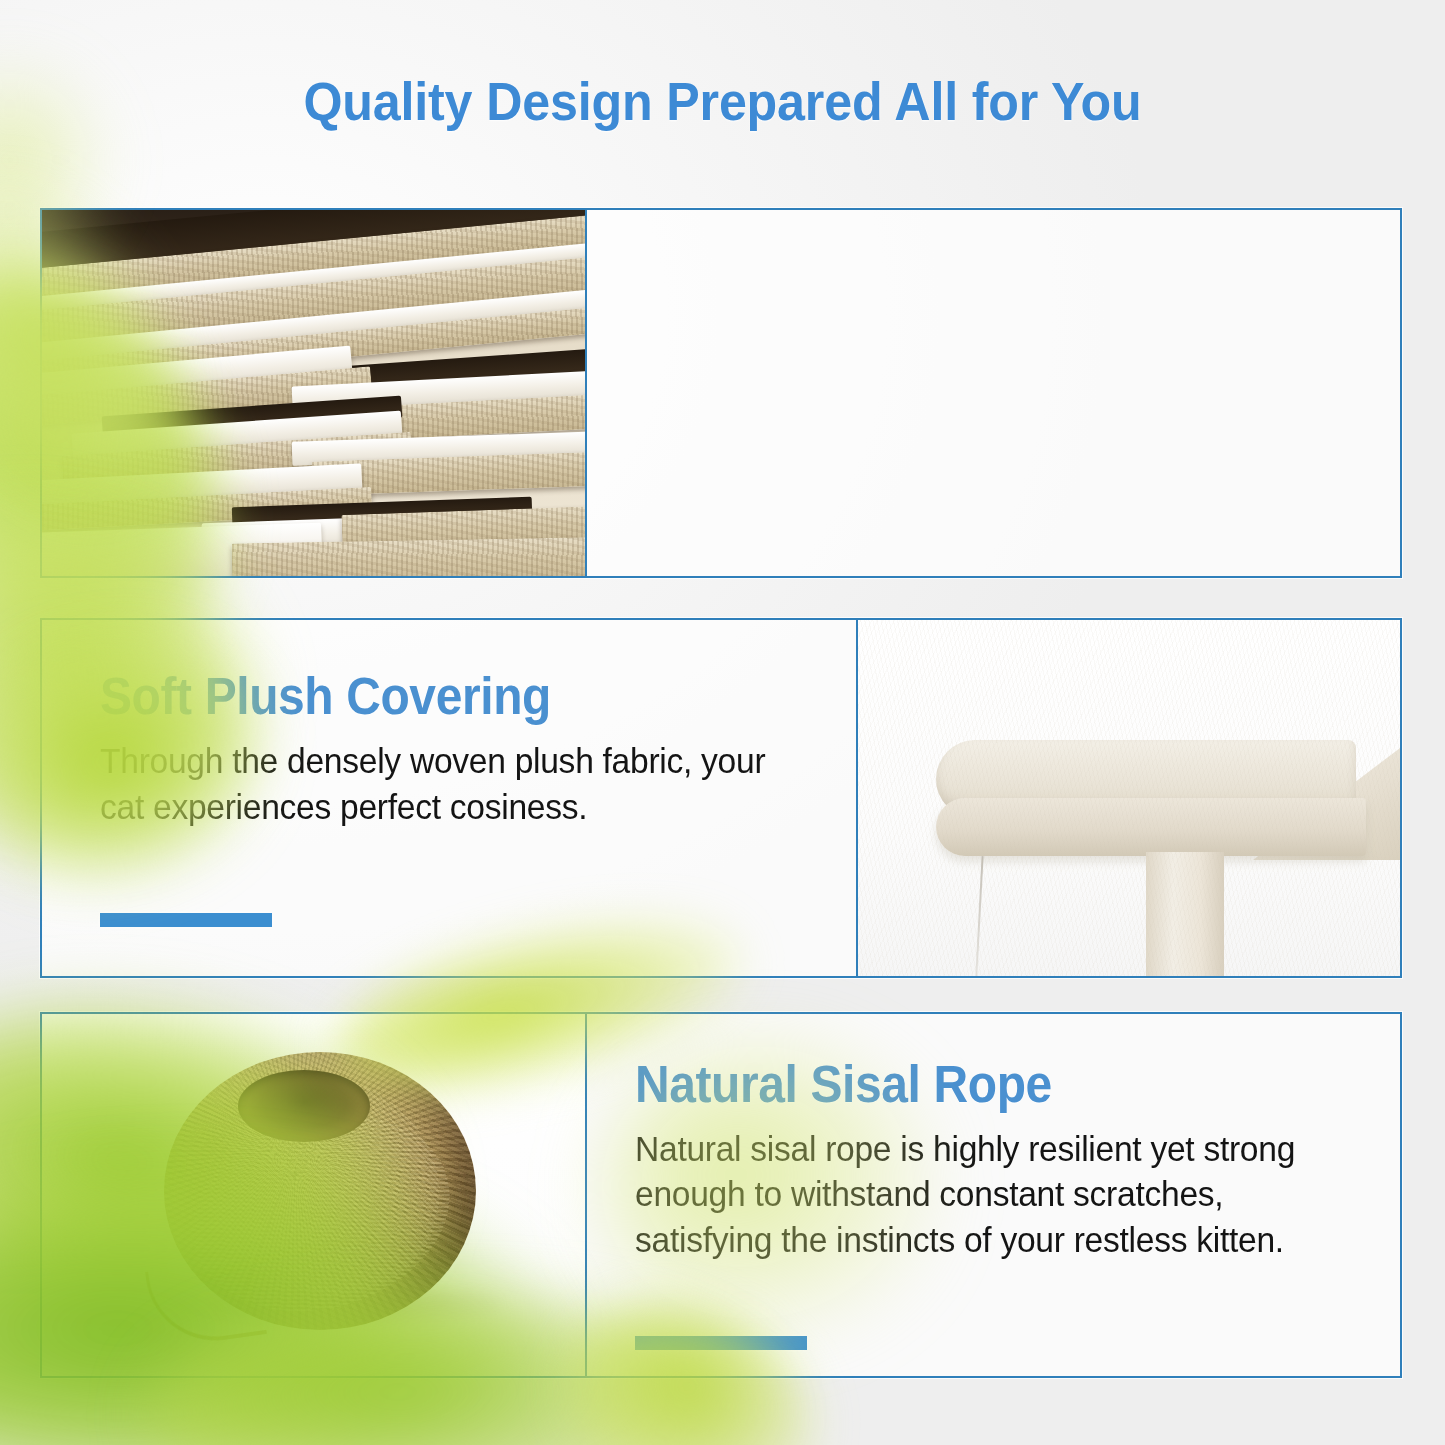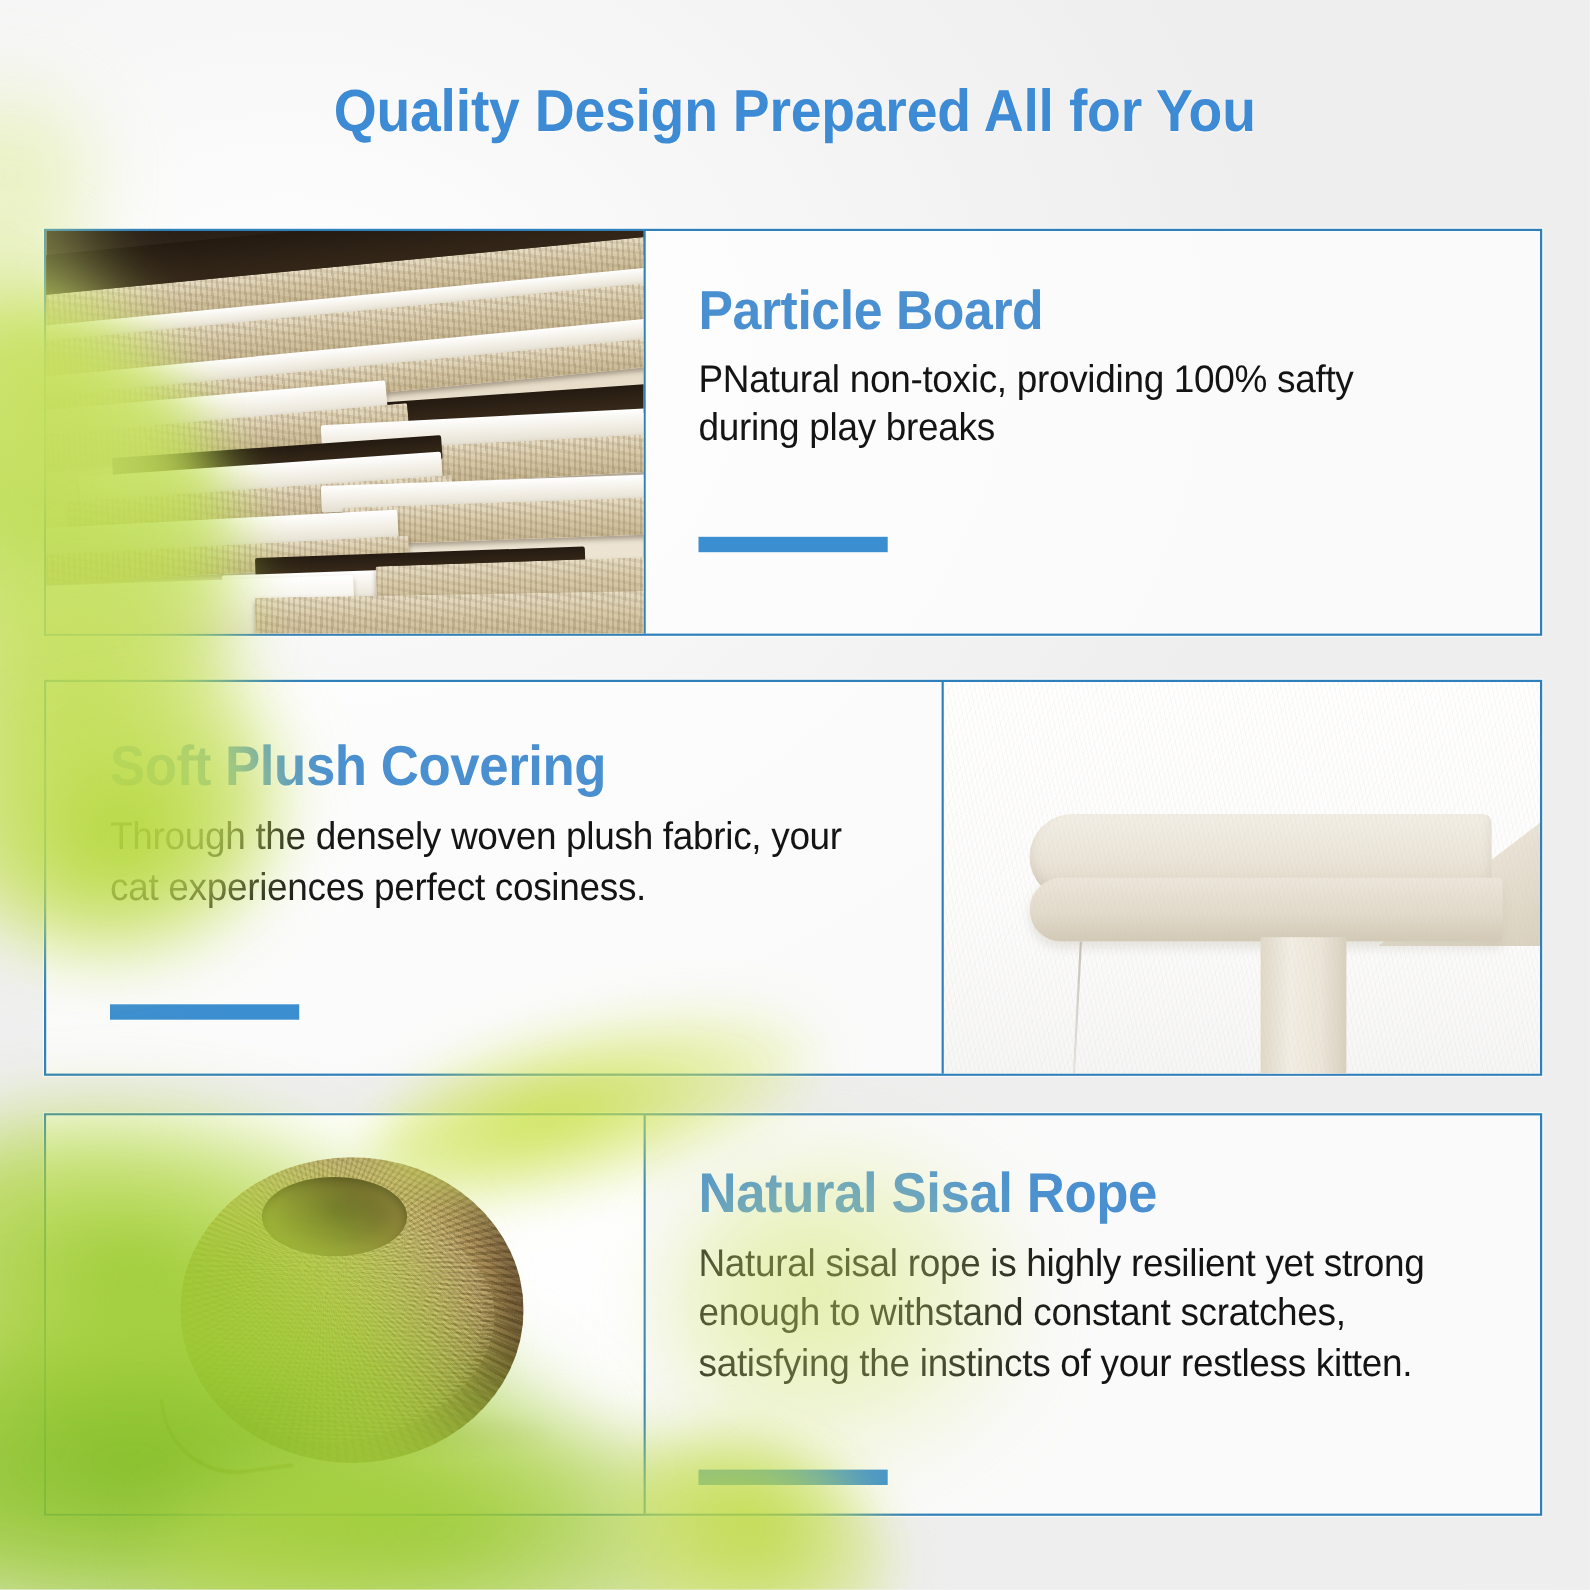--- a/index.html
+++ b/index.html
@@ -237,27 +237,20 @@
       <div class="pb-slab" style="left:-20px; top:286px; width:350px; height:26px; transform:rotate(-3deg);"></div>
 
       <div class="pb-slab pb-dark" style="left:190px; top:292px; width:300px; height:18px; transform:rotate(-2deg);"></div>
       <div class="pb-slab pb-white" style="left:160px; top:306px; width:420px; height:30px; transform:rotate(-2deg);"></div>
       <div class="pb-slab" style="left:300px; top:300px; width:290px; height:40px; transform:rotate(-2deg);"></div>
       <div class="pb-slab pb-white" style="left:-20px; top:318px; width:300px; height:56px; transform:rotate(-2deg);"></div>
       <div class="pb-slab" style="left:190px; top:330px; width:400px; height:44px; transform:rotate(-1deg);"></div>
     </div>
   </div>
 
-  <div class="cell-text">
-    <div class="text-body">
-      <div class="head">Particle Board</div>
-      <div class="desc">PNatural non-toxic, providing 100% safty during play breaks</div>
-    </div>
-    <div class="accent"></div>
-  </div>
 </div>
 
 <div class="panel p2">
 
   <div class="cell-text">
     <div class="text-body">
       <div class="head">Soft Plush Covering</div>
       <div class="desc">Through the densely woven plush fabric, your cat experiences perfect cosiness.</div>
     </div>
     <div class="accent"></div>

